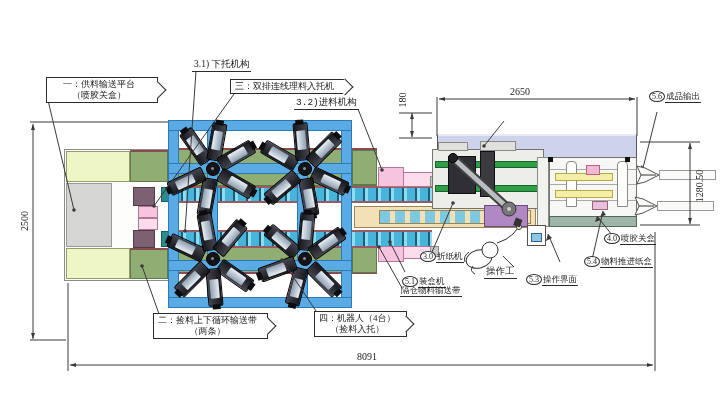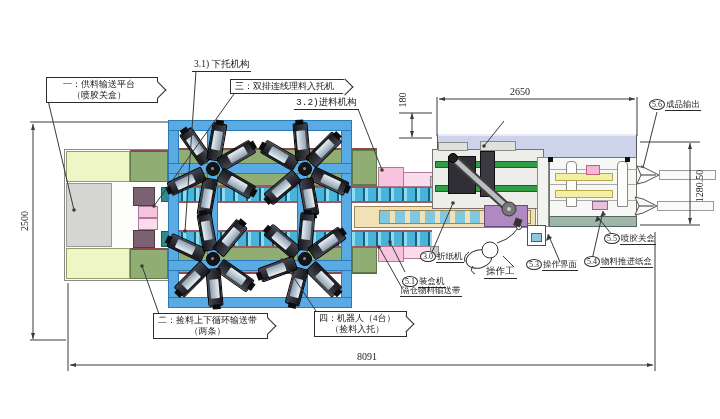--- a/index.html
+++ b/index.html
@@ -260,47 +260,47 @@
 
     <div class="plain-label" style="left:192px;top:59px;">3.1) 下托机构</div>
 
     <div class="callout" style="left:230px;top:79px;">
       <span>三：双排连线理料入托机</span>
     </div>
 
     <div class="plain-label" style="left:294px;top:97px;font-family:Liberation Mono, monospace;">3.2)进料机构</div>
 
 
-    <div class="clabel" style="left:649px;top:99px;">
+    <div class="clabel" style="left:649px;top:91px;">
       <span class="cnum">5.6</span><span class="ctext">成品输出</span>
     </div>
 
     <div class="clabel" style="left:420px;top:251px;">
       <span class="cnum">3.0</span><span class="ctext">折纸机</span>
     </div>
 
     <div class="clabel" style="left:402px;top:276px;">
       <span class="cnum">5.1</span><span class="ctext">装盒机</span>
     </div>
     <div class="clabel" style="left:400px;top:285px;">
       <span class="ctext">隔仓物料输送带</span>
     </div>
 
     <div class="plain-label" style="left:484px;top:266px;">操作工</div>
 
-    <div class="clabel" style="left:526px;top:259px;">
+    <div class="clabel" style="left:526px;top:274px;">
       <span class="cnum">5.3</span><span class="ctext">操作界面</span>
     </div>
 
     <div class="clabel" style="left:584px;top:256px;">
       <span class="cnum">5.4</span><span class="ctext">物料推进纸盒</span>
     </div>
 
     <div class="clabel" style="left:604px;top:233px;">
-      <span class="cnum">5.5</span><span class="ctext">喷胶关盒</span>
+      <span class="cnum">4.0</span><span class="ctext">喷胶关盒</span>
     </div>
 
     <div class="callout" style="left:153px;top:313px;">
       <span>二：捡料上下循环输送带</span>
       <span class="l2">（两条）</span>
     </div>
 
     <div class="callout" style="left:314px;top:311px;">
       <span>四：机器人（4台）</span>
       <span class="l2">（捡料入托）</span>

